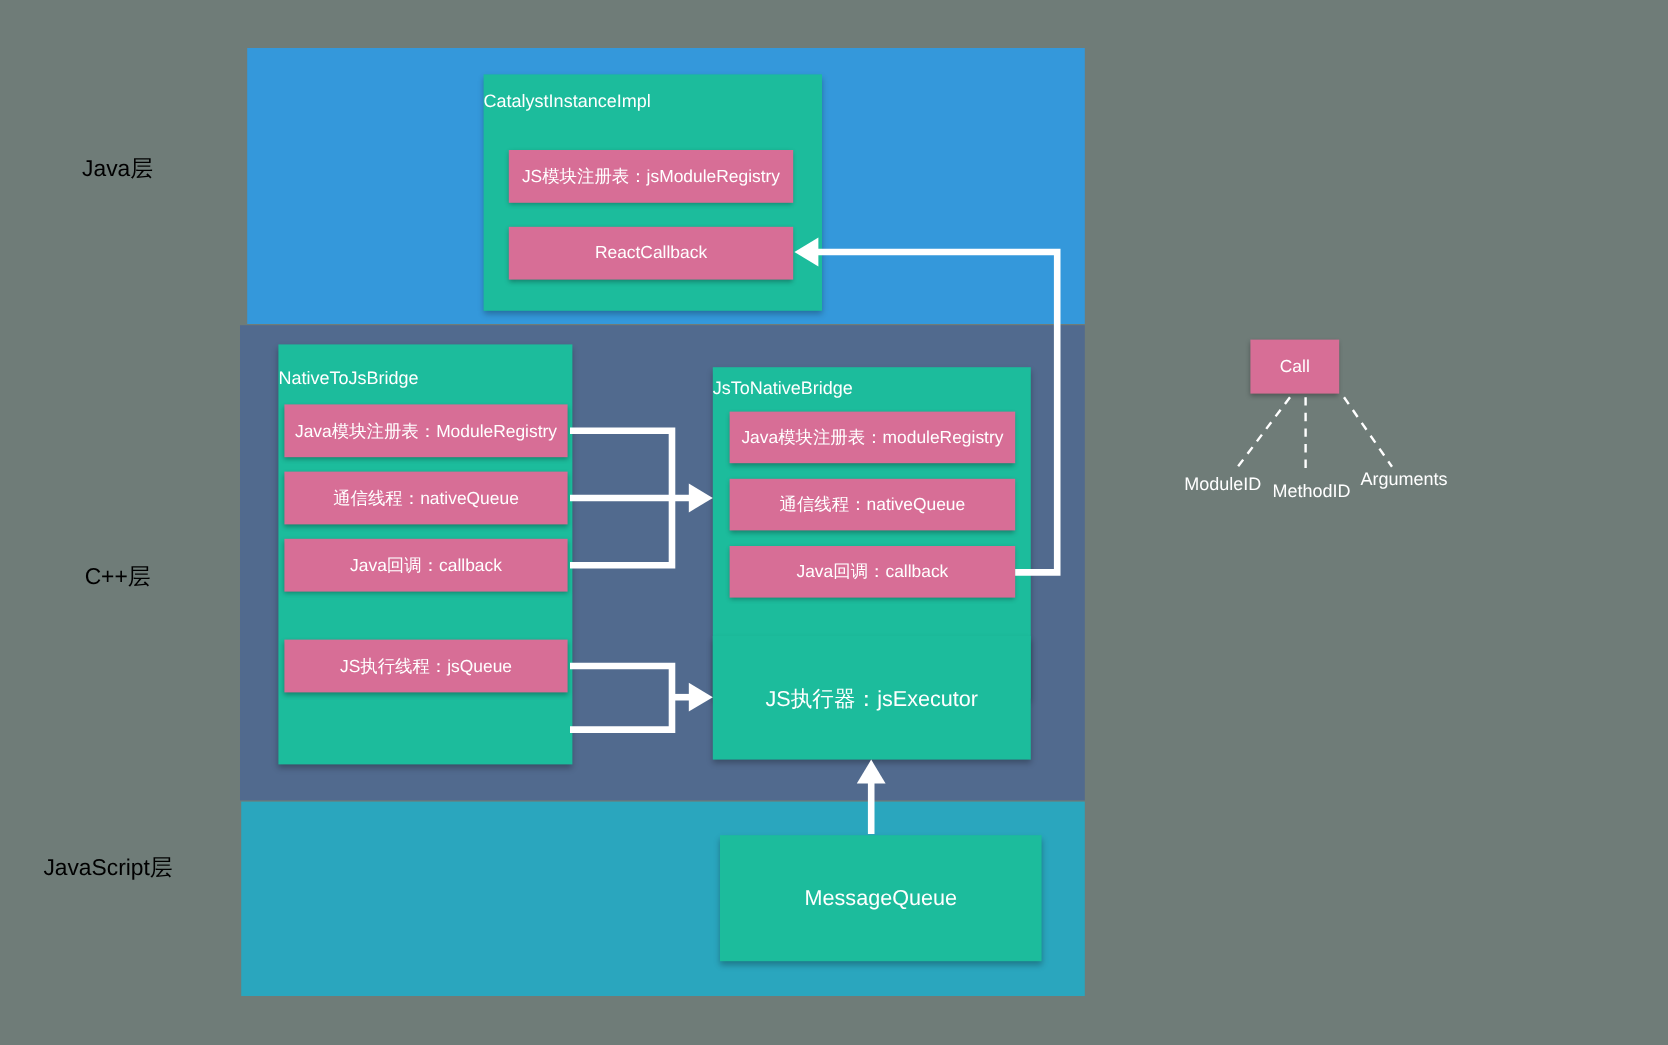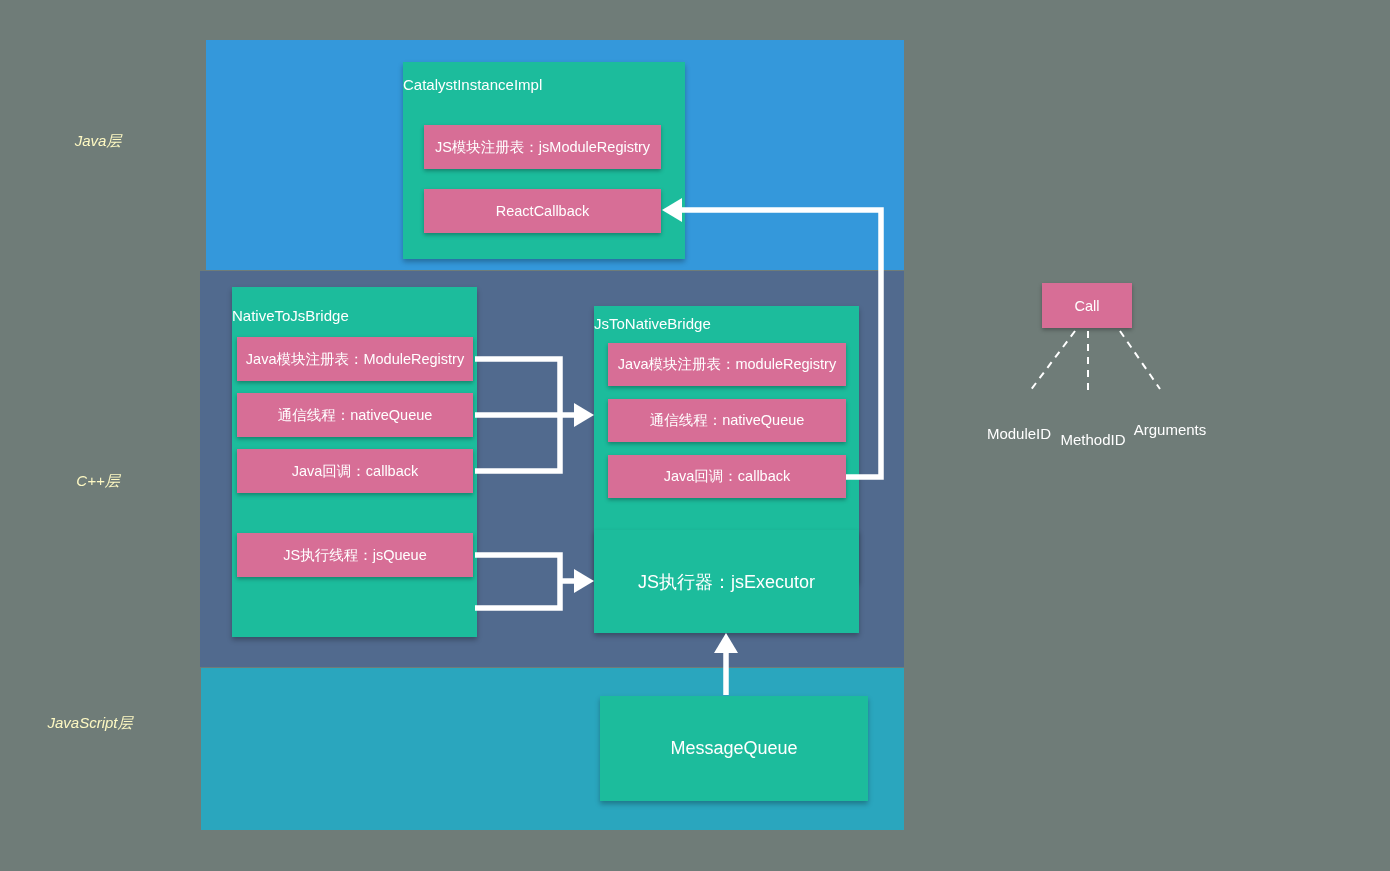--- a/index.html
+++ b/index.html
@@ -10,25 +10,24 @@
     font-family:"Liberation Sans", sans-serif;
     color:#FFFFFF;
     overflow:hidden;
   }
   .layer{position:absolute;}
   .layer-java{left:206px;top:40px;width:698px;height:230px;background:#3498DB;}
   .layer-cpp{left:200px;top:271px;width:704px;height:396px;background:#516A8E;}
   .layer-js{left:201px;top:668px;width:703px;height:162px;background:#2AA6BE;}
   .layer-label{
     position:absolute;
-    font-size:15px;
-    color:#fef9c3;
+    font-size:19px;
+    color:#000000;
     transform:translate(-50%,-50%);
     white-space:nowrap;
-    font-style:italic;
   }
   .gbox{
     position:absolute;
     background:#1CBC9C;
     box-shadow:0 3px 5px rgba(0,0,0,0.28);
   }
   .gbox-title{
     position:absolute;
     left:0;right:0;
     text-align:left;
@@ -48,21 +47,20 @@
     left:0;right:0;top:0;bottom:0;
     display:flex;align-items:center;justify-content:center;
     font-size:18px;
     white-space:nowrap;
   }
   .call-child{
     position:absolute;
     transform:translate(-50%,-50%);
     font-size:15px;
     white-space:nowrap;
-    margin-top:29px;
   }
   svg.arrows{
     position:absolute;left:0;top:0;
     pointer-events:none;
   }
 </style>
 </head>
 <body>
 
 <div class="canvas">
@@ -97,21 +95,21 @@
   </div>
 
   <div class="gbox" style="left:594px;top:530px;width:265px;height:103px;">
     <div class="center-label">JS执行器：jsExecutor</div>
   </div>
 
   <div class="gbox" style="left:600px;top:696px;width:268px;height:105px;">
     <div class="center-label">MessageQueue</div>
   </div>
 
-  <div class="pitem" style="left:1042px;top:283px;width:90px;height:45px;text-align:right;">Call</div>
+  <div class="pitem" style="left:1042px;top:283px;width:74px;height:45px;text-align:right;">Call</div>
   <div class="call-child" style="left:1019px;top:404px;">ModuleID</div>
   <div class="call-child" style="left:1093px;top:410px;">MethodID</div>
   <div class="call-child" style="left:1170px;top:400px;">Arguments</div>
 
   <svg class="arrows" width="1390" height="871" viewBox="0 0 1390 871">
 
     <g>
       <polyline points="475,359 560,359 560,471 475,471" fill="none" stroke="#FFFFFF" stroke-width="5.5"></polyline>
       <line x1="475" y1="415" x2="580" y2="415" stroke="#FFFFFF" stroke-width="5.5"></line>
       <polygon points="594,415 574,403 574,427" fill="#FFFFFF"></polygon>

